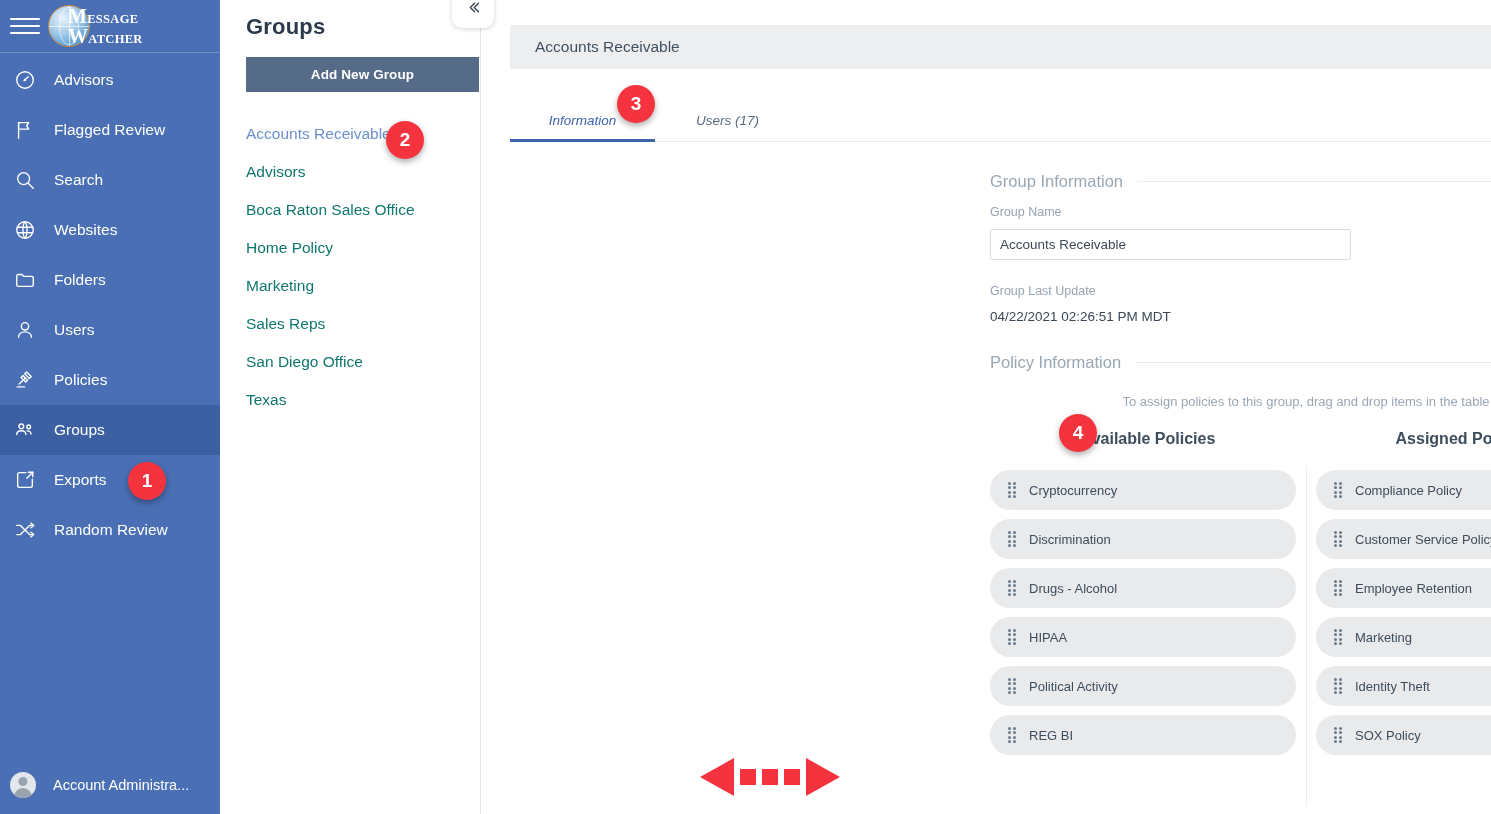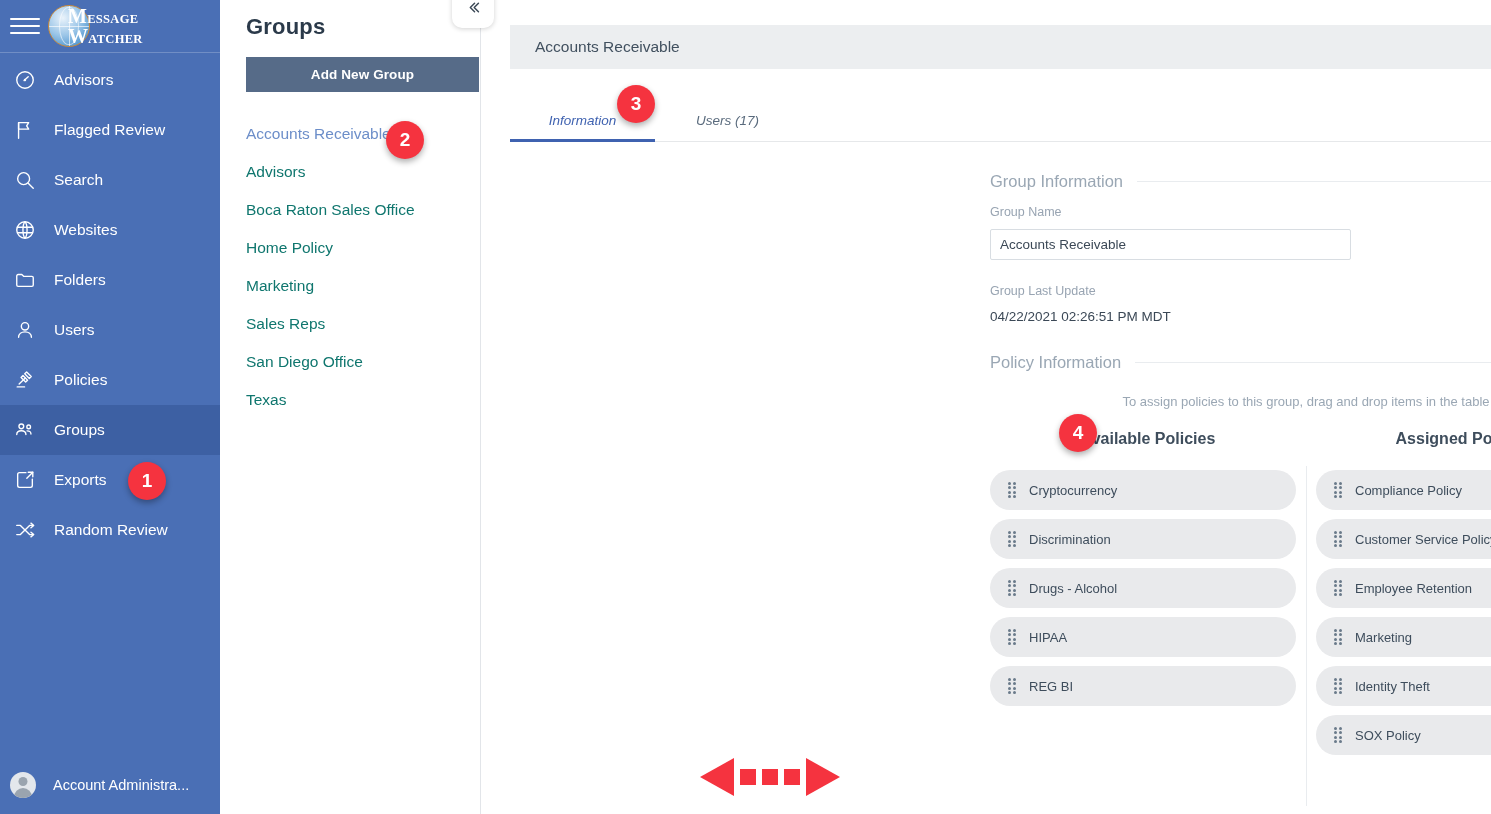--- a/index.html
+++ b/index.html
@@ -458,20 +458,33 @@
                 <i></i>
                 <i></i>
                 <i></i>
                 <i></i>
                 <i></i>
                 <i></i>
                 <i></i>
                 <i></i>
               </span>
             <span class="pill-label">HIPAA</span>
+          </div>
+          <div class="pill">
+            <span class="grip">
+                <i></i>
+                <i></i>
+                <i></i>
+                <i></i>
+                <i></i>
+                <i></i>
+                <i></i>
+                <i></i>
+              </span>
+            <span class="pill-label">Political Activity</span>
           </div>
           <div class="pill">
             <span class="grip">
                 <i></i>
                 <i></i>
                 <i></i>
                 <i></i>
                 <i></i>
                 <i></i>
                 <i></i>

